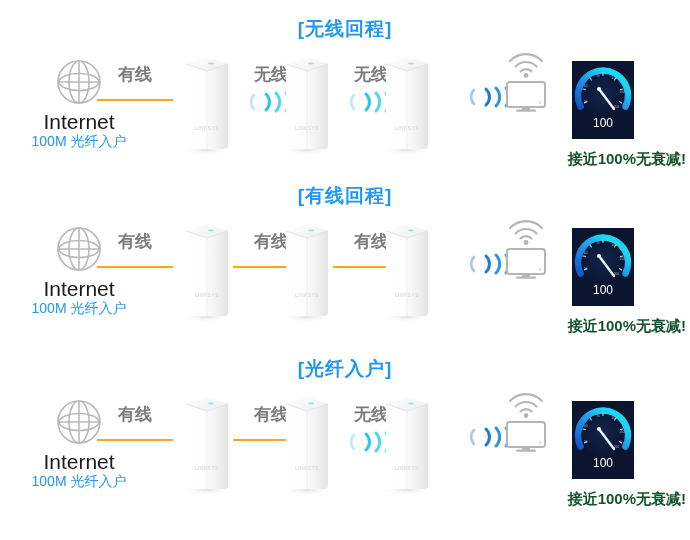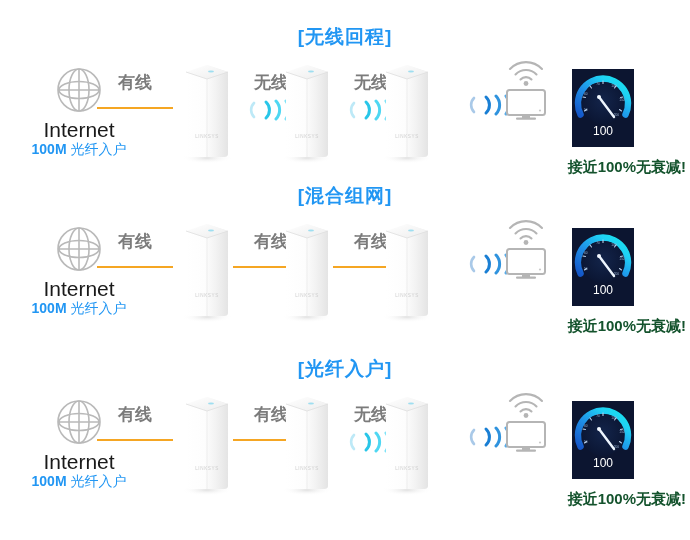--- a/index.html
+++ b/index.html
@@ -21,21 +21,21 @@
 
   
   .internet-block{position:absolute;left:18px;top:48px;width:122px;text-align:center;}
   .globe-icon{width:52px;height:52px;margin:0 auto;display:block;}
   .internet-label{
     font-size:21px;color:#1a1a1a;margin-top:3px;line-height:1.05;
     font-family:"Liberation Sans","DejaVu Sans",sans-serif;
     text-align:center;
   }
   .isp-label{font-size:14px;color:#2196f3;margin-top:1px;line-height:1.1;white-space:nowrap;}
-  .isp-label b{font-weight:700;}
+  .isp-label b{font-weight:400;}
 
   
   .link{position:absolute;text-align:center;width:86px;}
   .link-label{
     font-size:17px;color:#7b7b7b;line-height:1.1;white-space:nowrap;
     font-family:"Liberation Sans","DejaVu Sans",sans-serif;
     font-weight:bold;
   }
   .wire-line{
     width:76px;height:2px;background:#f5a623;margin:14px auto 0;
@@ -54,21 +54,21 @@
   .speed{position:absolute;width:62px;height:94px;}
   .speed-caption{
     position:absolute;font-size:15px;font-weight:700;color:#14532d;
     white-space:nowrap;text-align:right;
   }
 </style>
 </head>
 <body>
 
 <div class="diagram" id="diagram">
-    <div class="row" style="position: absolute; top: 16px; left: 0px;">
+    <div class="row" style="position: absolute; top: 8px; left: 0px;">
       <div class="row-title">[无线回程]</div>
       <div class="internet-block">
         <svg class="globe-icon" viewBox="0 0 52 52">
     <g fill="none" stroke="#b9b9b9" stroke-width="1.6">
       <circle cx="26" cy="26" r="21"></circle>
       <ellipse cx="26" cy="26" rx="10" ry="21"></ellipse>
       <ellipse cx="26" cy="26" rx="20" ry="8.5"></ellipse>
       <line x1="26" y1="5" x2="26" y2="47"></line>
       <line x1="5" y1="26" x2="47" y2="26"></line>
     </g>
@@ -235,21 +235,21 @@
       <line x1="51" y1="28" x2="48.5" y2="28.5"></line>
       <line x1="49.5" y1="42" x2="47.5" y2="40.5"></line>
     </g>
     <line x1="27" y1="28" x2="42" y2="48" stroke="#eef6ff" stroke-width="2.4" stroke-linecap="round"></line>
     <circle cx="27" cy="28" r="2" fill="#f3f8ff"></circle>
     <text x="31" y="66" text-anchor="middle" fill="#ffffff" font-size="12" font-family="Liberation Sans, sans-serif">100</text>
   </svg></div>
       <div class="speed-caption" style="left: 490px; top: 142px; width: 196px;">接近100%无衰减!</div>
     </div>
     <div class="row" style="position: absolute; top: 175px; left: 0px;">
-      <div class="row-title">[混合组网]</div>
+      <div class="row-title">[有线回程]</div>
       <div class="internet-block">
         <svg class="globe-icon" viewBox="0 0 52 52">
     <g fill="none" stroke="#b9b9b9" stroke-width="1.6">
       <circle cx="26" cy="26" r="21"></circle>
       <ellipse cx="26" cy="26" rx="10" ry="21"></ellipse>
       <ellipse cx="26" cy="26" rx="20" ry="8.5"></ellipse>
       <line x1="26" y1="5" x2="26" y2="47"></line>
       <line x1="5" y1="26" x2="47" y2="26"></line>
     </g>
   </svg>

